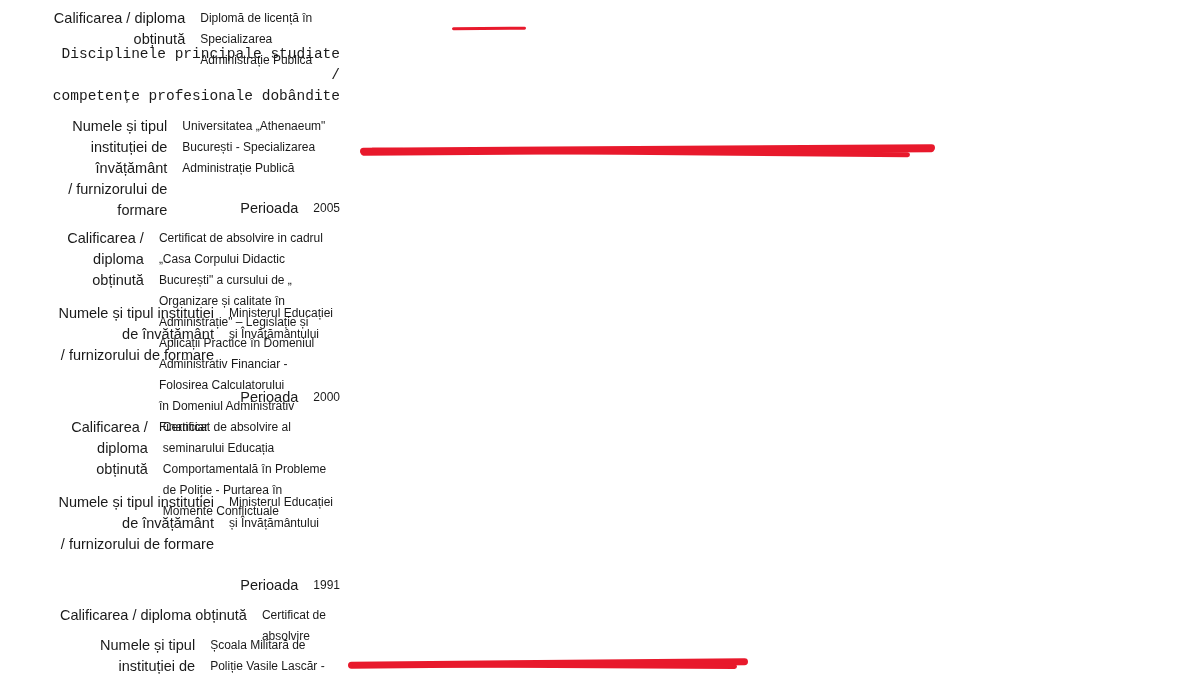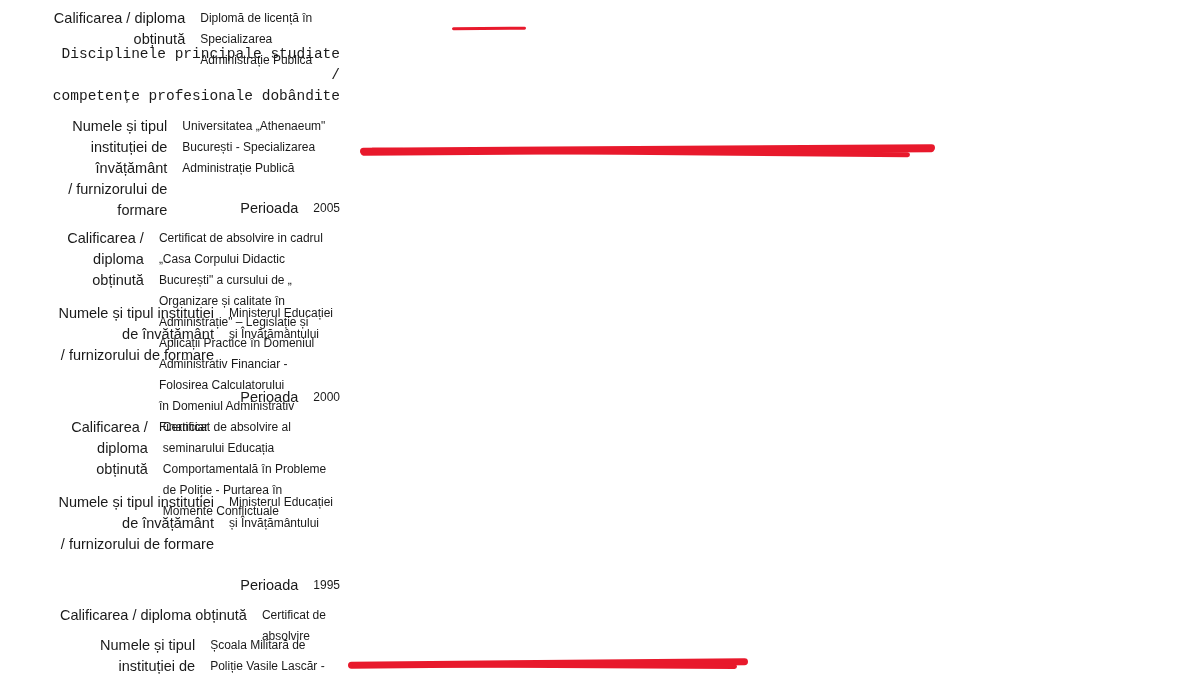--- a/index.html
+++ b/index.html
@@ -145,21 +145,21 @@
   </div>
 
   <div class="cv-row label-col" style="top: 492px;">
     <div class="label" style="width:288px;">Numele și tipul instituției de învățământ
 / furnizorului de formare</div>
     <div class="value value-col">Ministerul Educației și Învățământului</div>
   </div>
 
   <div class="cv-row label-col" style="top: 575px;">
     <div class="label" style="width:288px;">Perioada</div>
-    <div class="value value-col">1995</div>
+    <div class="value value-col">1991</div>
   </div>
 
   <div class="cv-row label-col" style="top: 605px;">
     <div class="label" style="width:288px;">Calificarea / diploma obținută</div>
     <div class="value value-col">Certificat de absolvire</div>
   </div>
 
   <div class="cv-row label-col" style="top: 635px;">
     <div class="label" style="width:288px;">Numele și tipul instituției de învățământ
 / furnizorului de formare</div>

